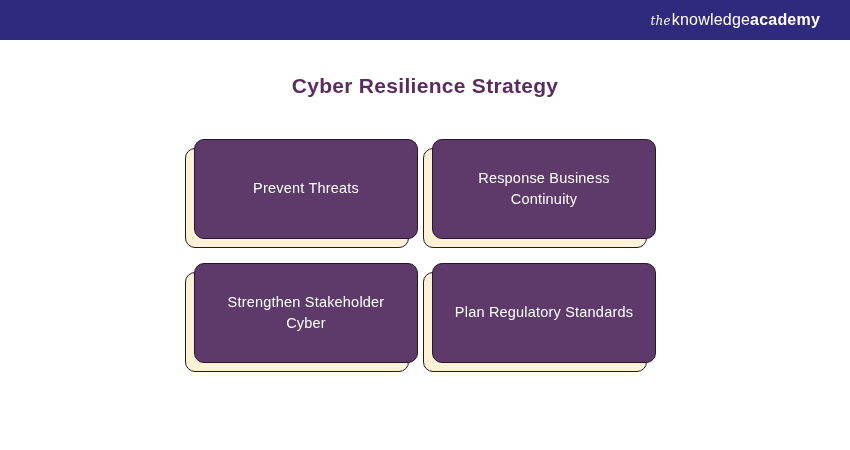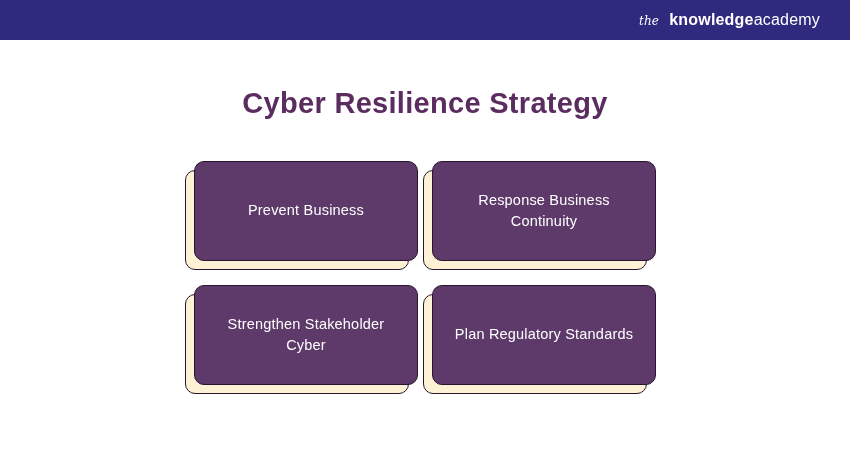--- a/index.html
+++ b/index.html
@@ -29,28 +29,28 @@
     color:#ffffff;
     display:flex;
     align-items:baseline;
     font-size:16px;
     letter-spacing:0.2px;
   }
   .logo .the{
     font-family:"DejaVu Serif",serif;
     font-style:italic;
     font-size:12px;
-    margin-right:10px;
+    margin-right:1px;
   }
-  .logo .knowledge{font-weight:700;}
-  .logo .academy{font-weight:400;}
+  .logo .knowledge{font-weight:400;}
+  .logo .academy{font-weight:700;}
   .title{
-    margin-top:47px;
+    margin-top:34px;
     text-align:center;
-    font-size:29px;
+    font-size:21px;
     font-weight:700;
     color:var(--title-purple);
     letter-spacing:0.3px;
   }
   .rows{
     margin-top:41px;
     display:flex;
     flex-direction:column;
     gap:24px;
   }
@@ -105,21 +105,21 @@
 </div>
 
 <h1 class="title">Cyber Resilience Strategy</h1>
 
 <div class="rows">
   <div class="row">
 
     <div class="card">
       <div class="back"></div>
       <div class="front">
-        <span>Prevent Business</span>
+        <span>Prevent Threats</span>
       </div>
     </div>
 
 
     <div class="card">
       <div class="back"></div>
       <div class="front">
         <span>Response Business Continuity</span>
       </div>
     </div>

